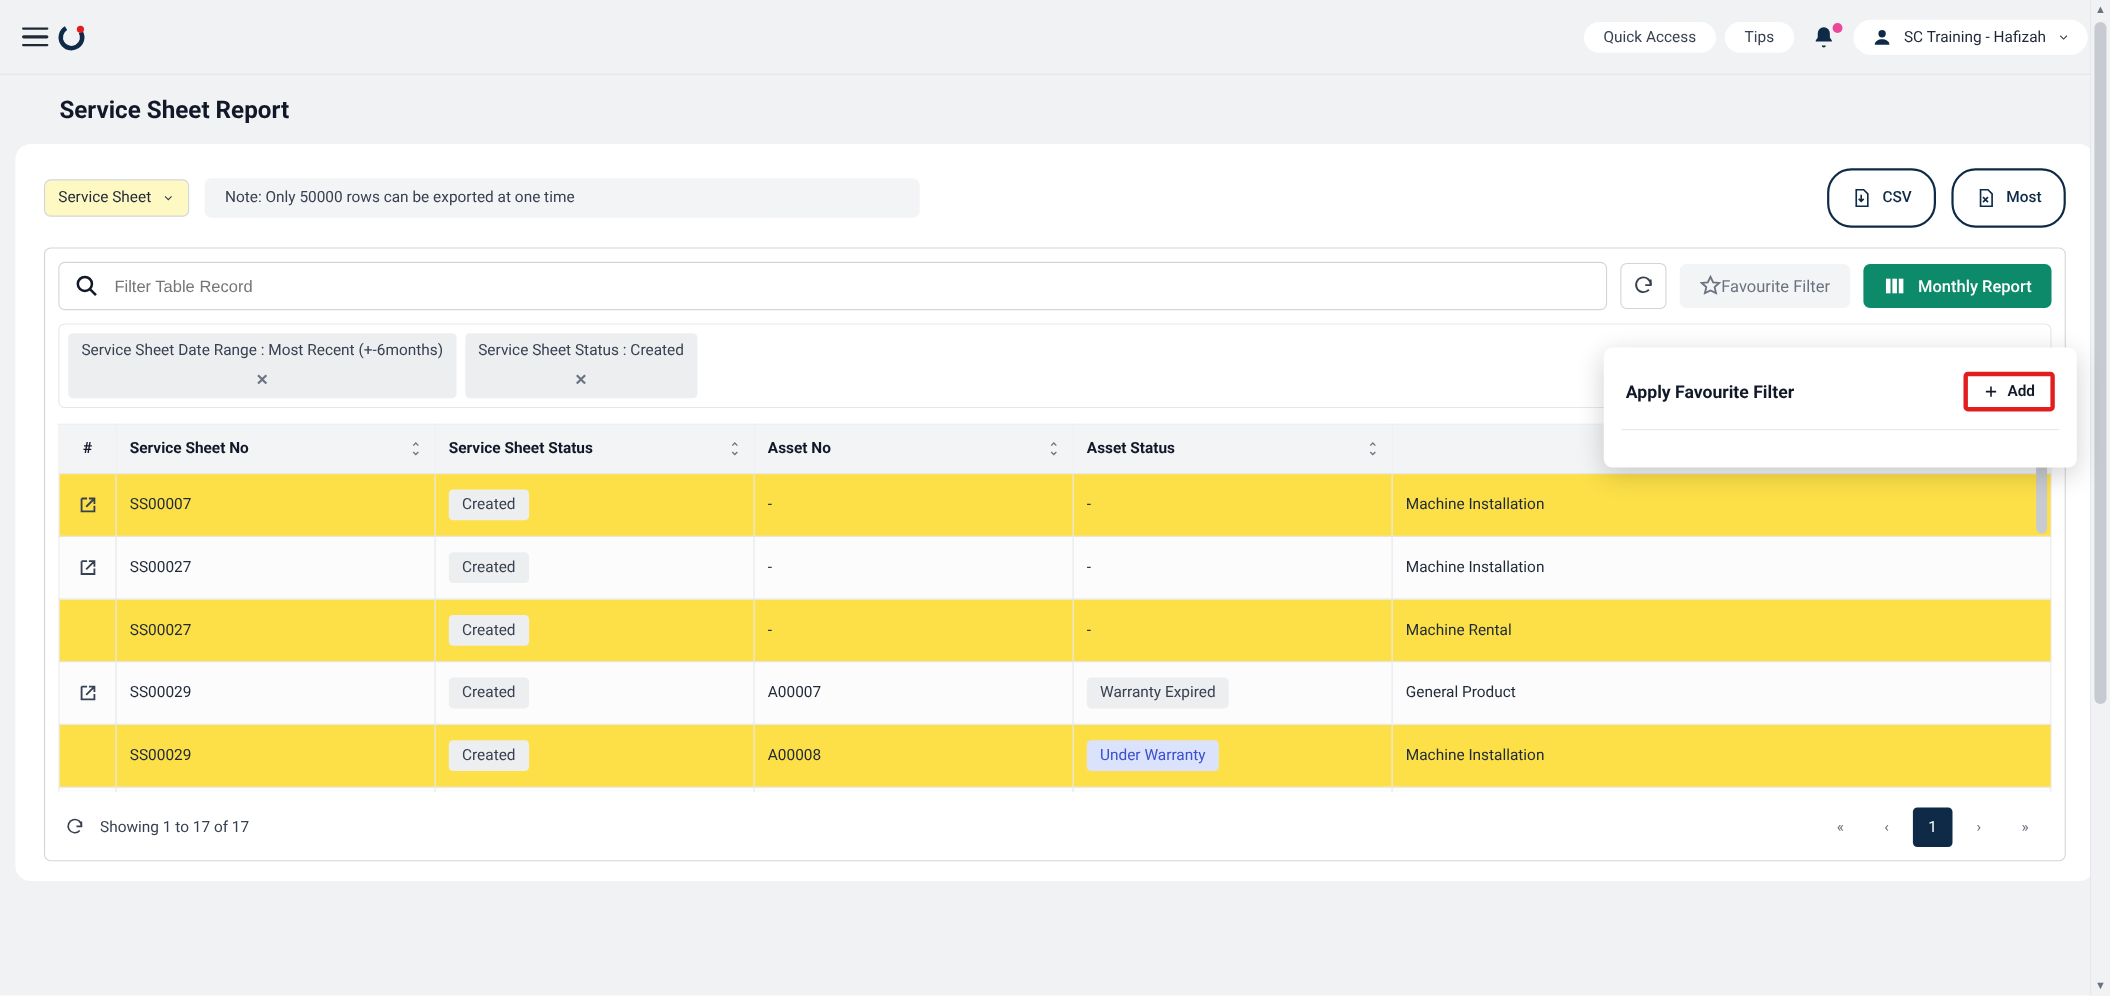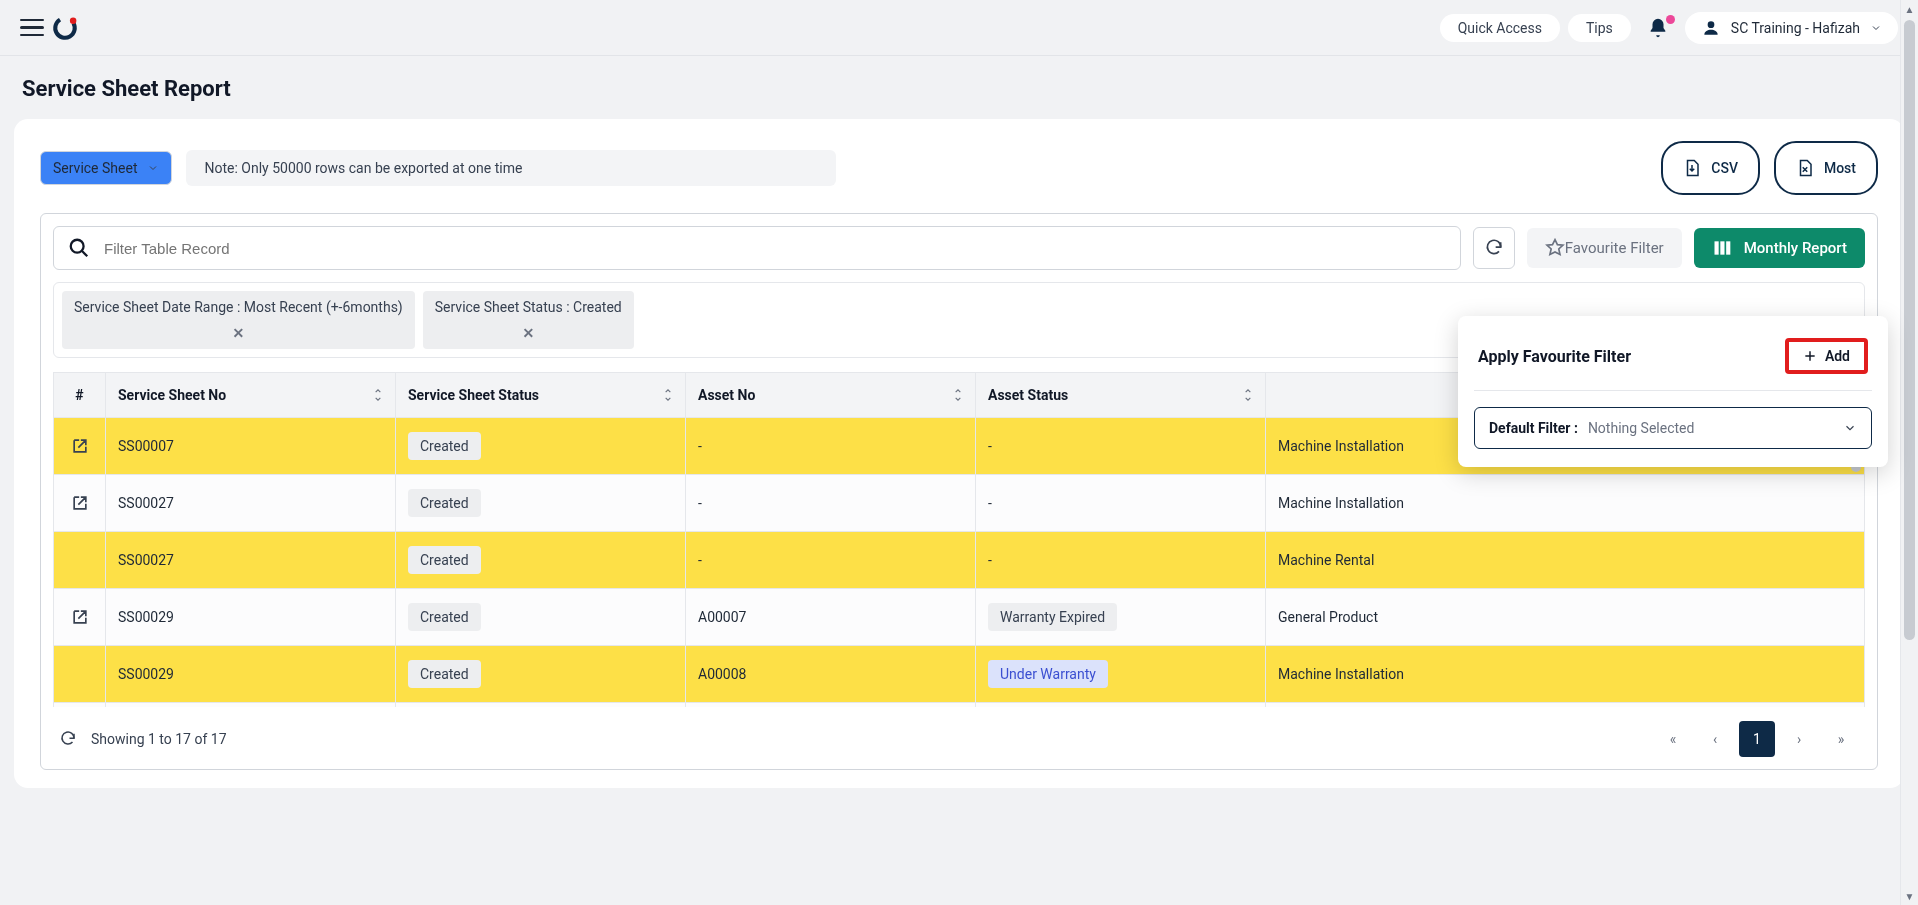--- a/index.html
+++ b/index.html
@@ -8,21 +8,21 @@
     background: #f1f2f4;
     color: #1f2937;
     font-size: 14px;
     width: 1918px;
     height: 905px;
     overflow: hidden;
     position: relative;
   }
   
   .topbar {
-    height: 56px;
+    height: 68px;
     background: #f1f2f4;
     display: flex;
     align-items: center;
     padding: 0 20px;
     gap: 8px;
     border-bottom: 1px solid #e2e4e8;
   }
   .hamburger {
     width: 24px; height: 24px;
     display: flex; flex-direction: column; justify-content: center; gap: 5px;
@@ -53,34 +53,35 @@
   }
   
   .page {
     padding: 0 14px;
   }
   .page-title {
     font-size: 22px;
     font-weight: 700;
     color: #111827;
     padding: 20px 8px 18px;
+    margin-left: 32px;
   }
   .card {
     background: #fff;
     border-radius: 14px;
     padding: 22px 26px 18px;
   }
   
   .controls-row {
     display:flex; align-items:center; gap:14px; margin-bottom:18px;
   }
   .select-box {
     border:1px solid #d1d5db; border-radius:6px; padding:8px 12px;
     display:flex; align-items:center; gap:10px; cursor:pointer;
-    background:#3b82f6;
+    background:#fef9c3;
   }
   .note-box {
     background:#f3f4f6; border-radius:6px; padding:10px 18px;
     color:#374151; min-width:650px;
   }
   .export-btn {
     border:2px solid #0e2a47; border-radius:22px; padding:16px 20px;
     display:flex; align-items:center; gap:10px; cursor:pointer;
     color:#0e2a47; font-weight:500; background:#fff;
   }
@@ -467,28 +468,19 @@
 <div class="popover">
   <div class="popover-head">
     <span class="popover-title">Apply Favourite Filter</span>
     <div class="add-btn">
       <svg width="14" height="14" viewBox="0 0 24 24">
         <path d="M12 4v16M4 12h16" stroke="#111827" stroke-width="2.5"></path>
       </svg>
       <span>Add</span>
     </div>
   </div>
-  <div class="default-filter">
-    <span class="label">Default Filter :</span>
-    <span class="value">Nothing Selected</span>
-    <span style="margin-left:auto">
-      <svg width="14" height="14" viewBox="0 0 24 24">
-          <path d="M6 9l6 6 6-6" fill="none" stroke="#374151" stroke-width="2"></path>
-        </svg>
-    </span>
-  </div>
 </div>
 
 <div class="browser-scroll">
   <div class="arrow">▲</div>
   <div class="thumb"></div>
   <div class="arrow" style="position:absolute;bottom:0;left:0;right:0">▼</div>
 </div>
 
 </body></html>

